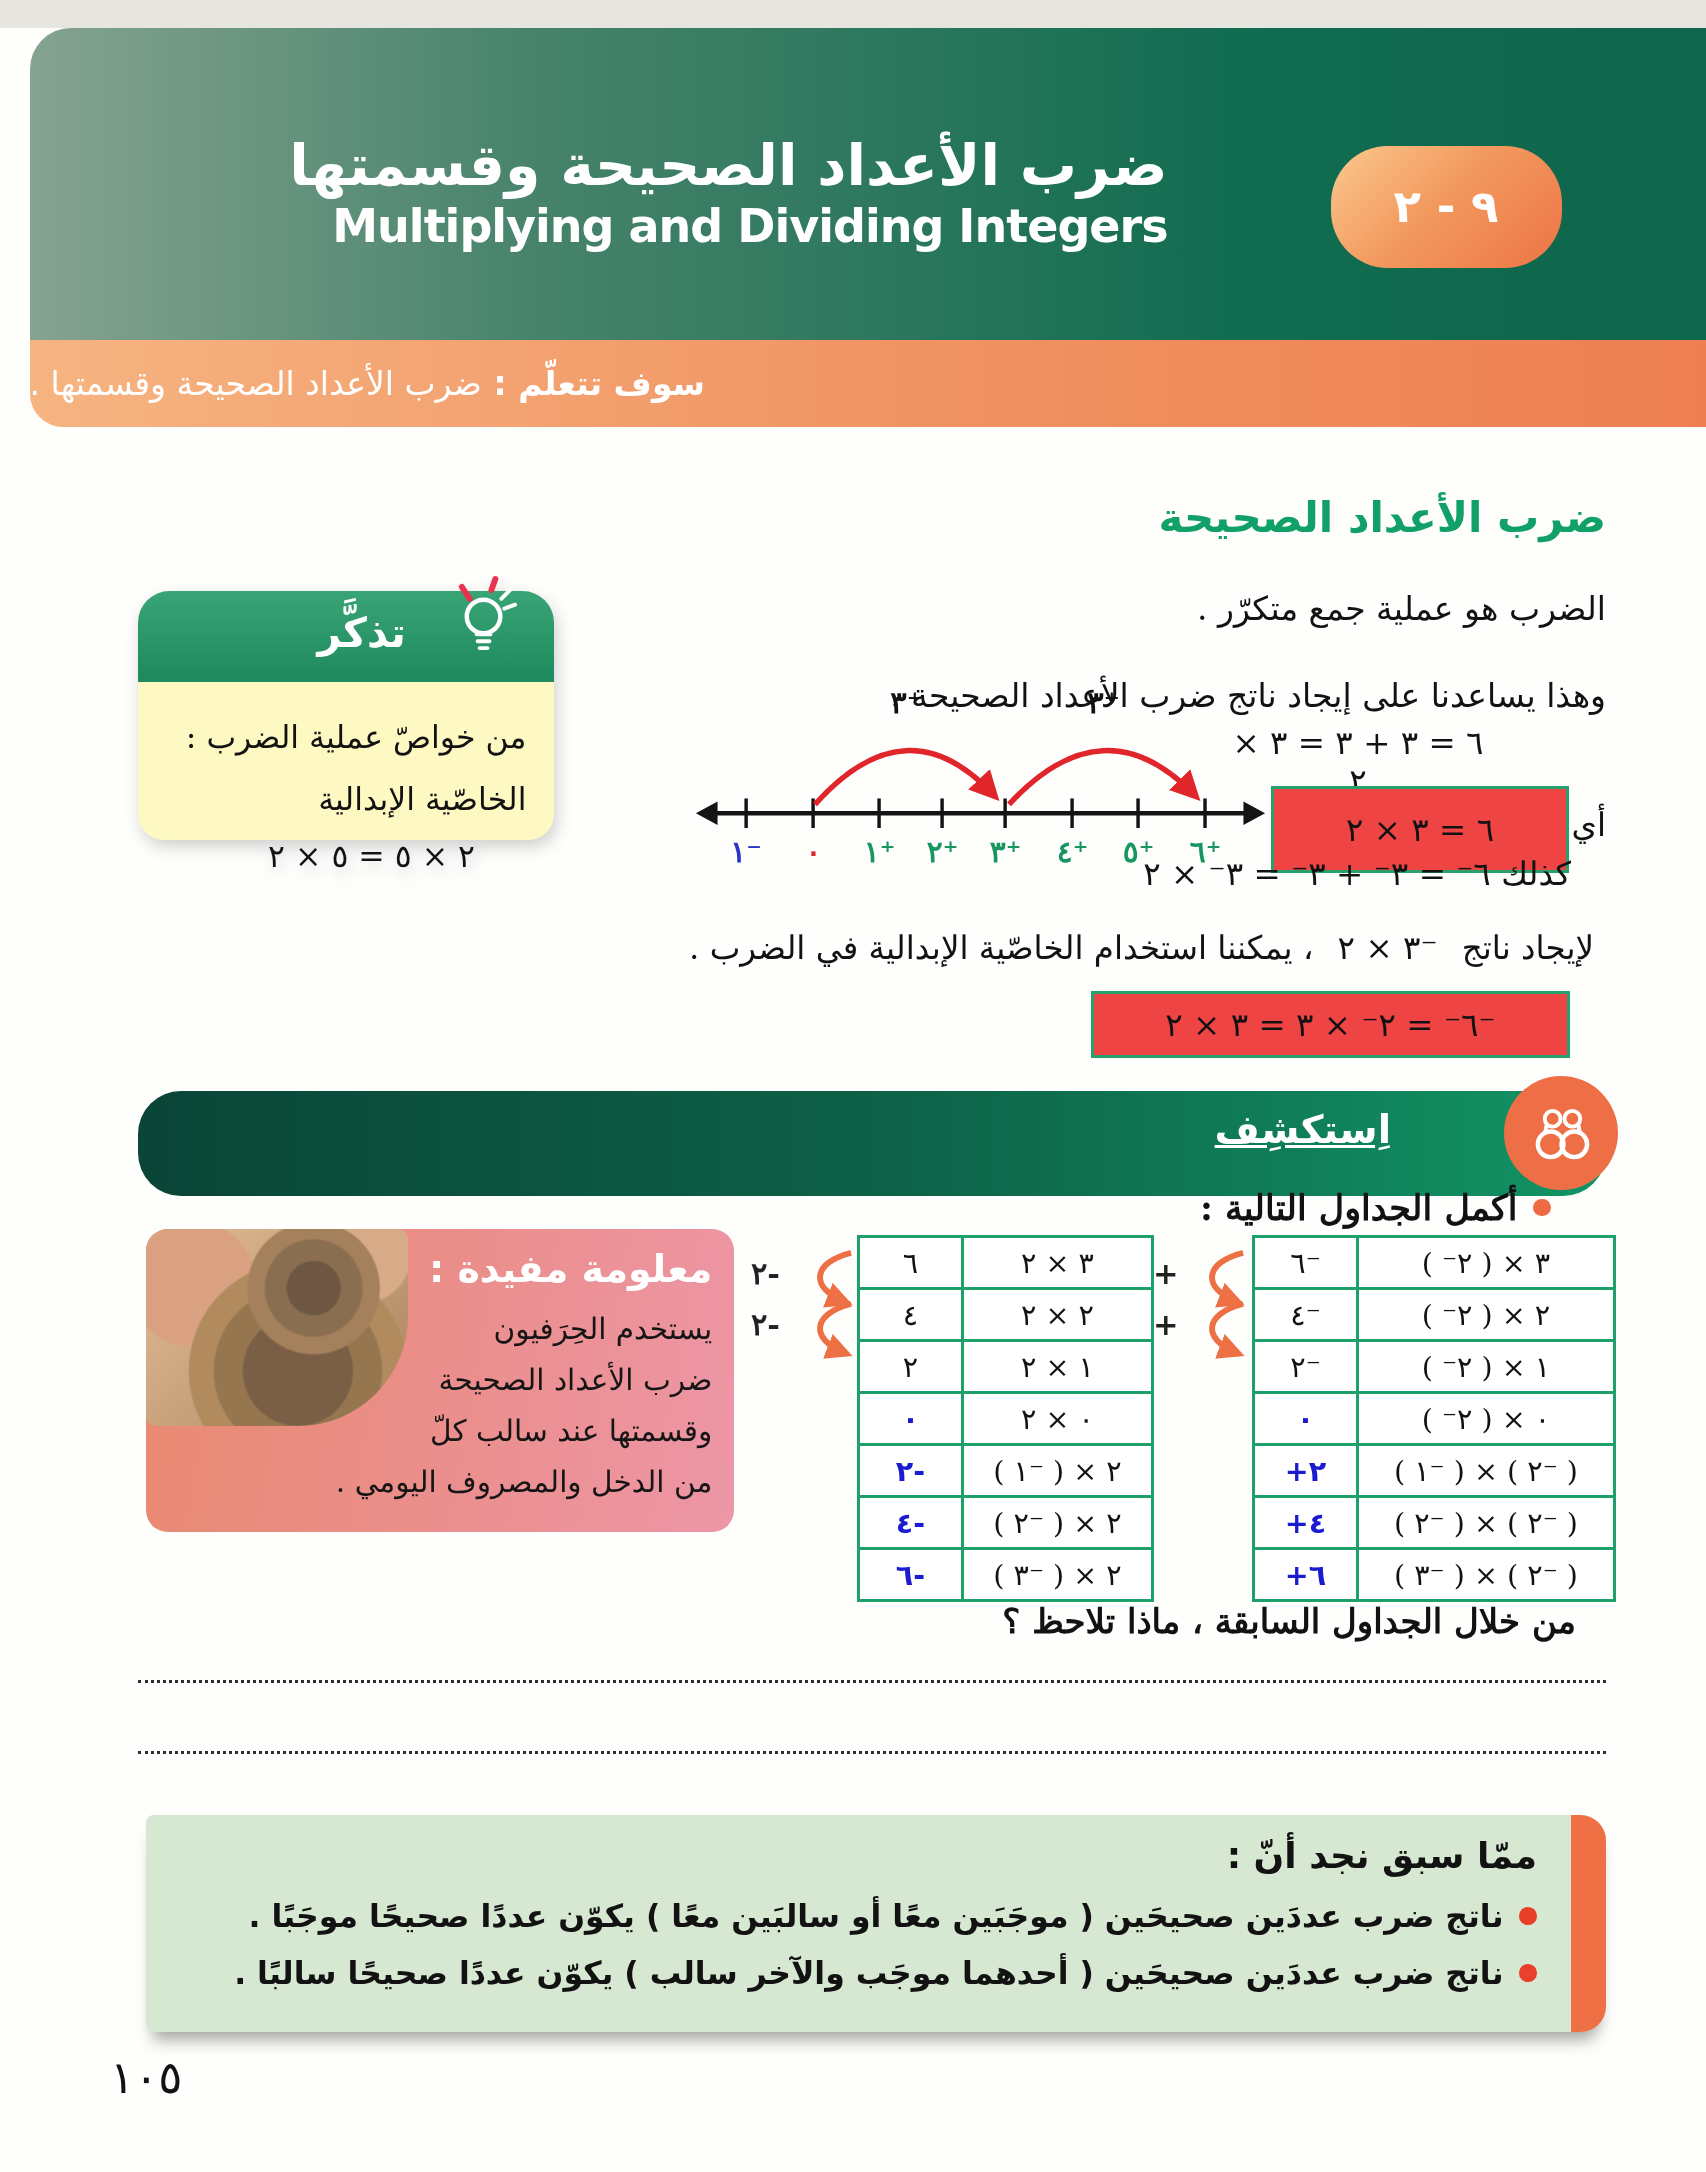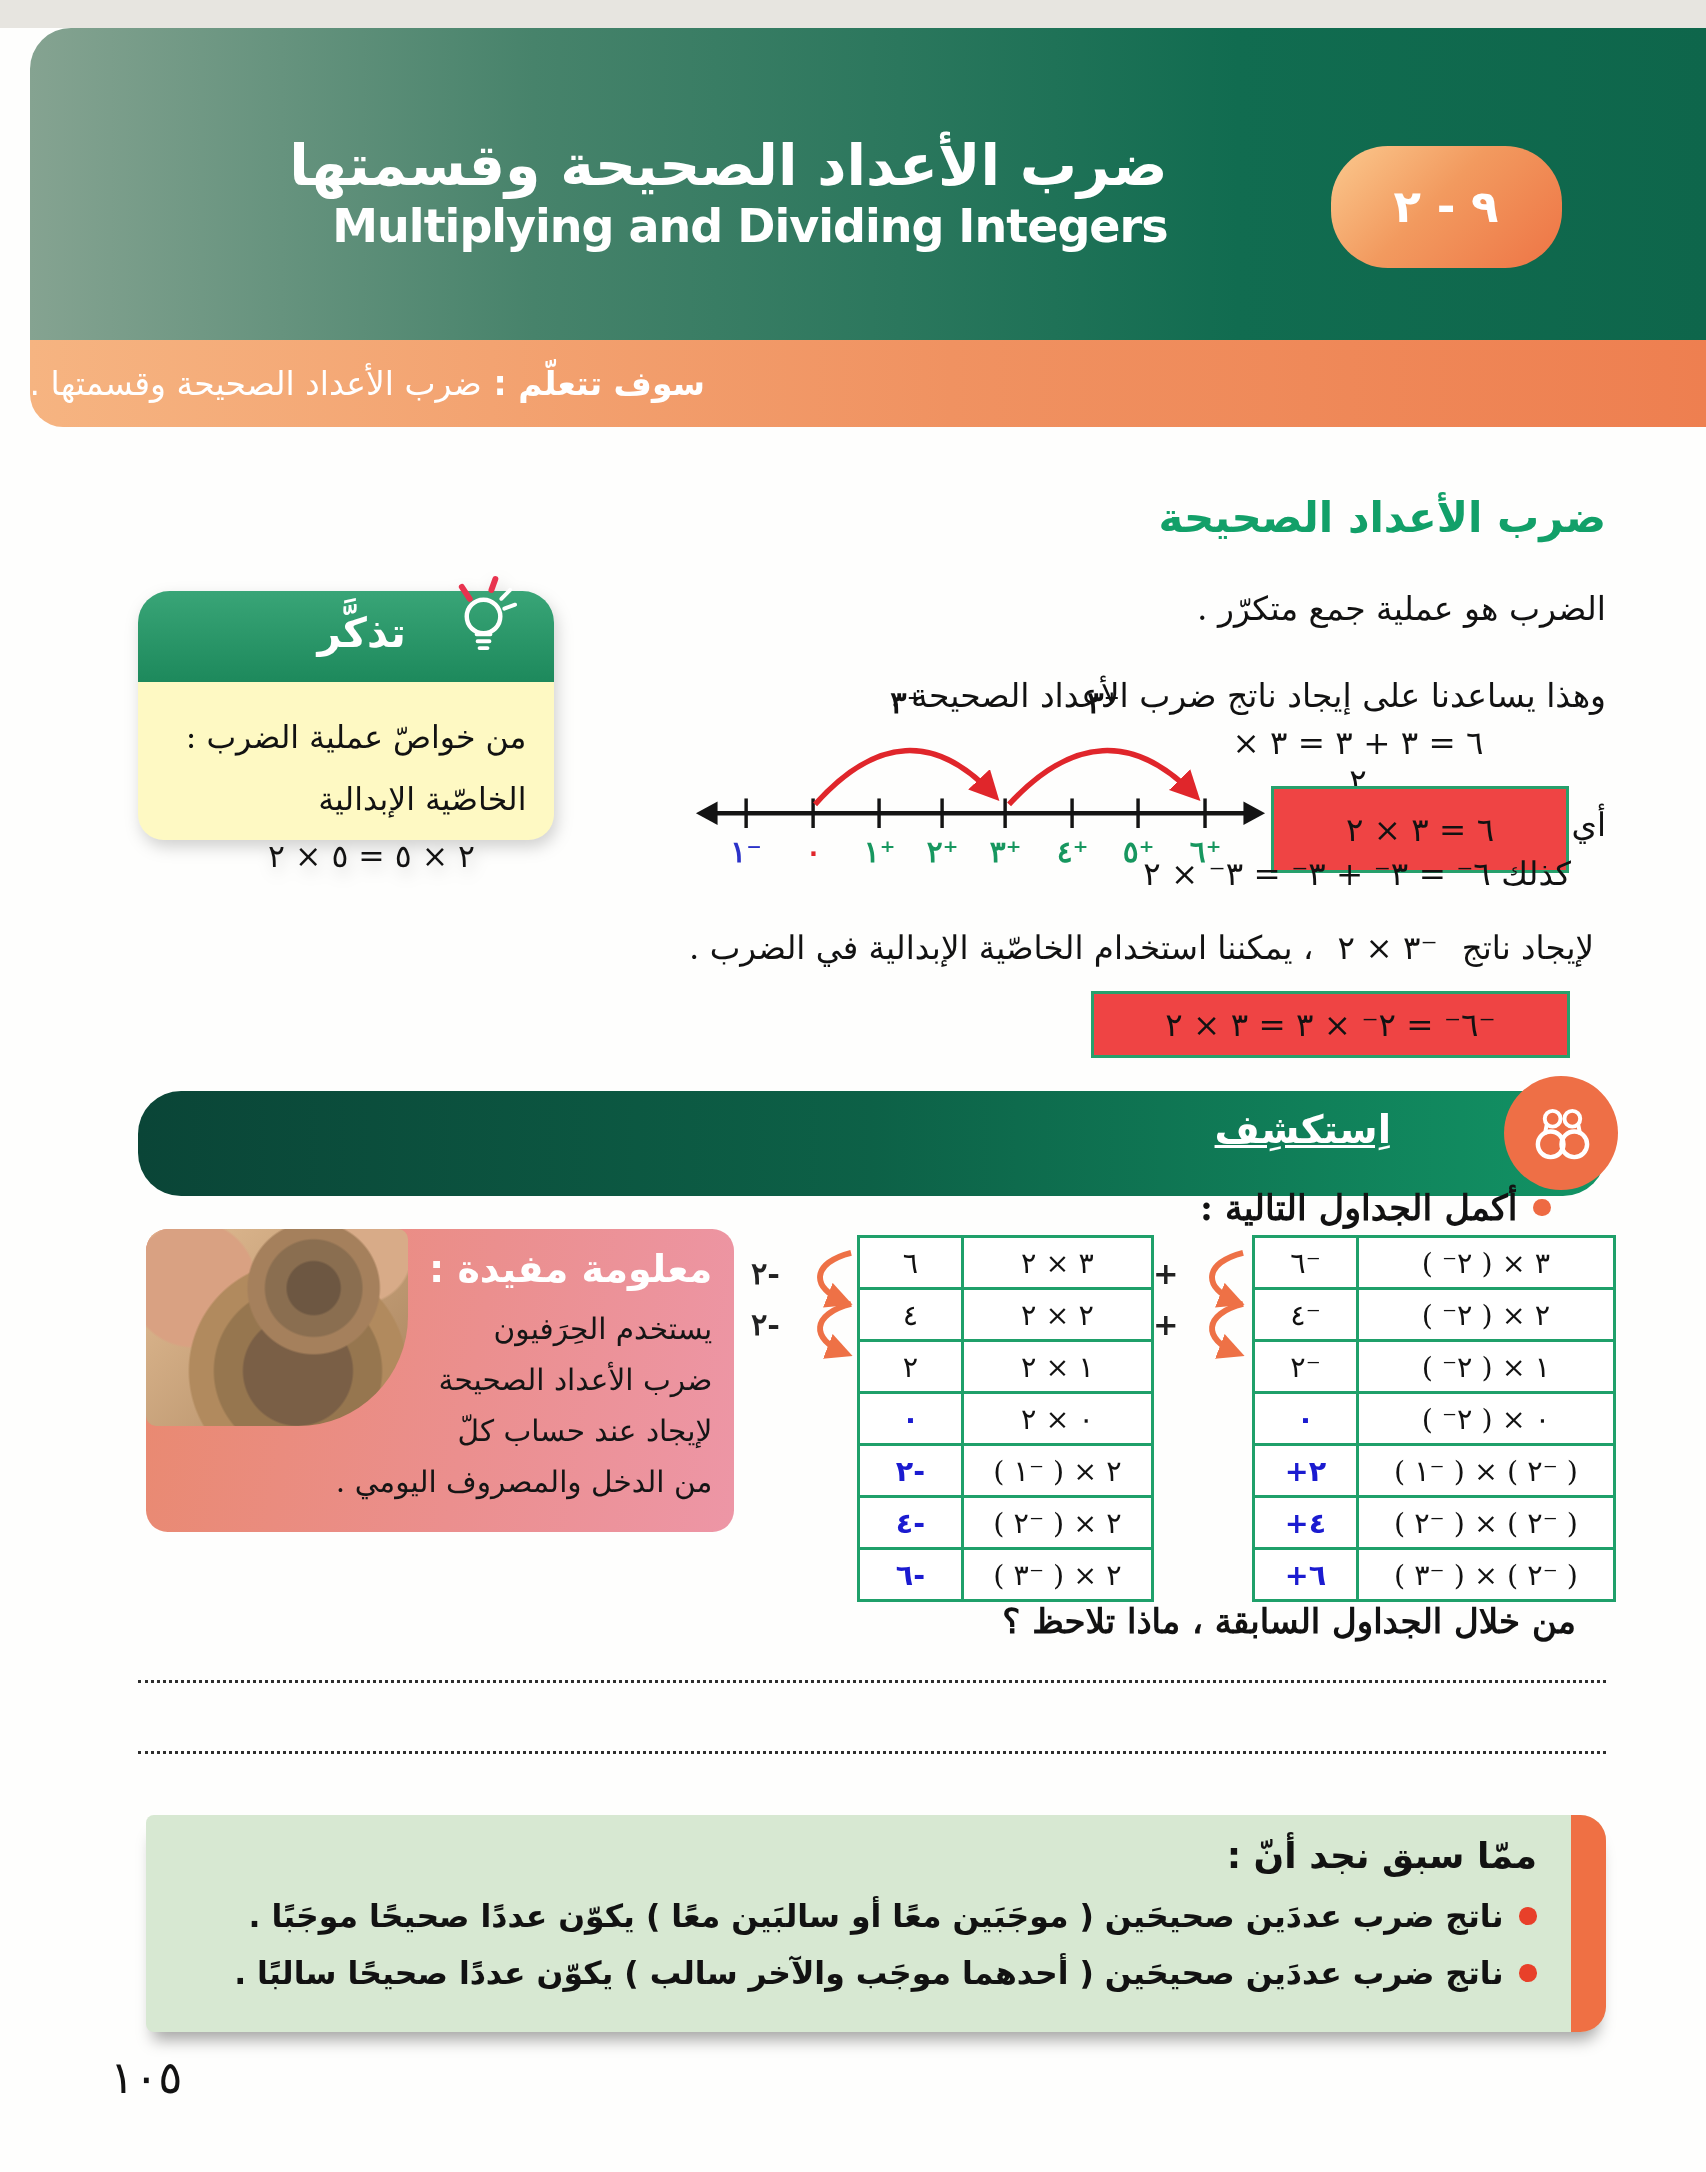--- a/index.html
+++ b/index.html
@@ -283,21 +283,21 @@
       <path d="M60,12 C20,22 18,48 54,62" fill="none" stroke="#ee7146" stroke-width="6" marker-end="url(#arrOr)"></path>
       <path d="M60,64 C20,74 18,100 54,114" fill="none" stroke="#ee7146" stroke-width="6" marker-end="url(#arrOr)"></path>
     </svg>
   </div>
 
   <div class="abs info">
     <div class="photo"></div>
     <div class="info-title sans rtl">معلومة مفيدة :</div>
     <div class="info-line rtl" style="top:83px;">يستخدم الحِرَفيون</div>
     <div class="info-line rtl" style="top:134px;">ضرب الأعداد الصحيحة</div>
-    <div class="info-line rtl" style="top:185px;">لإيجاد عند حساب كلّ</div>
+    <div class="info-line rtl" style="top:185px;">وقسمتها عند سالب كلّ</div>
     <div class="info-line rtl" style="top:236px;">من الدخل والمصروف اليومي .</div>
   </div>
 
   <div class="abs rtl" style="right:130px;top:1601px;font-size:34px;font-weight:bold;">من خلال الجداول السابقة ، ماذا تلاحظ ؟</div>
   <div class="abs dotline" style="left:138px;top:1680px;width:1468px;"></div>
   <div class="abs dotline" style="left:138px;top:1751px;width:1468px;"></div>
 
   <div class="abs sum">
     <div class="sum-bar"></div>
     <div class="sum-title rtl">ممّا سبق نجد أنّ :</div>

